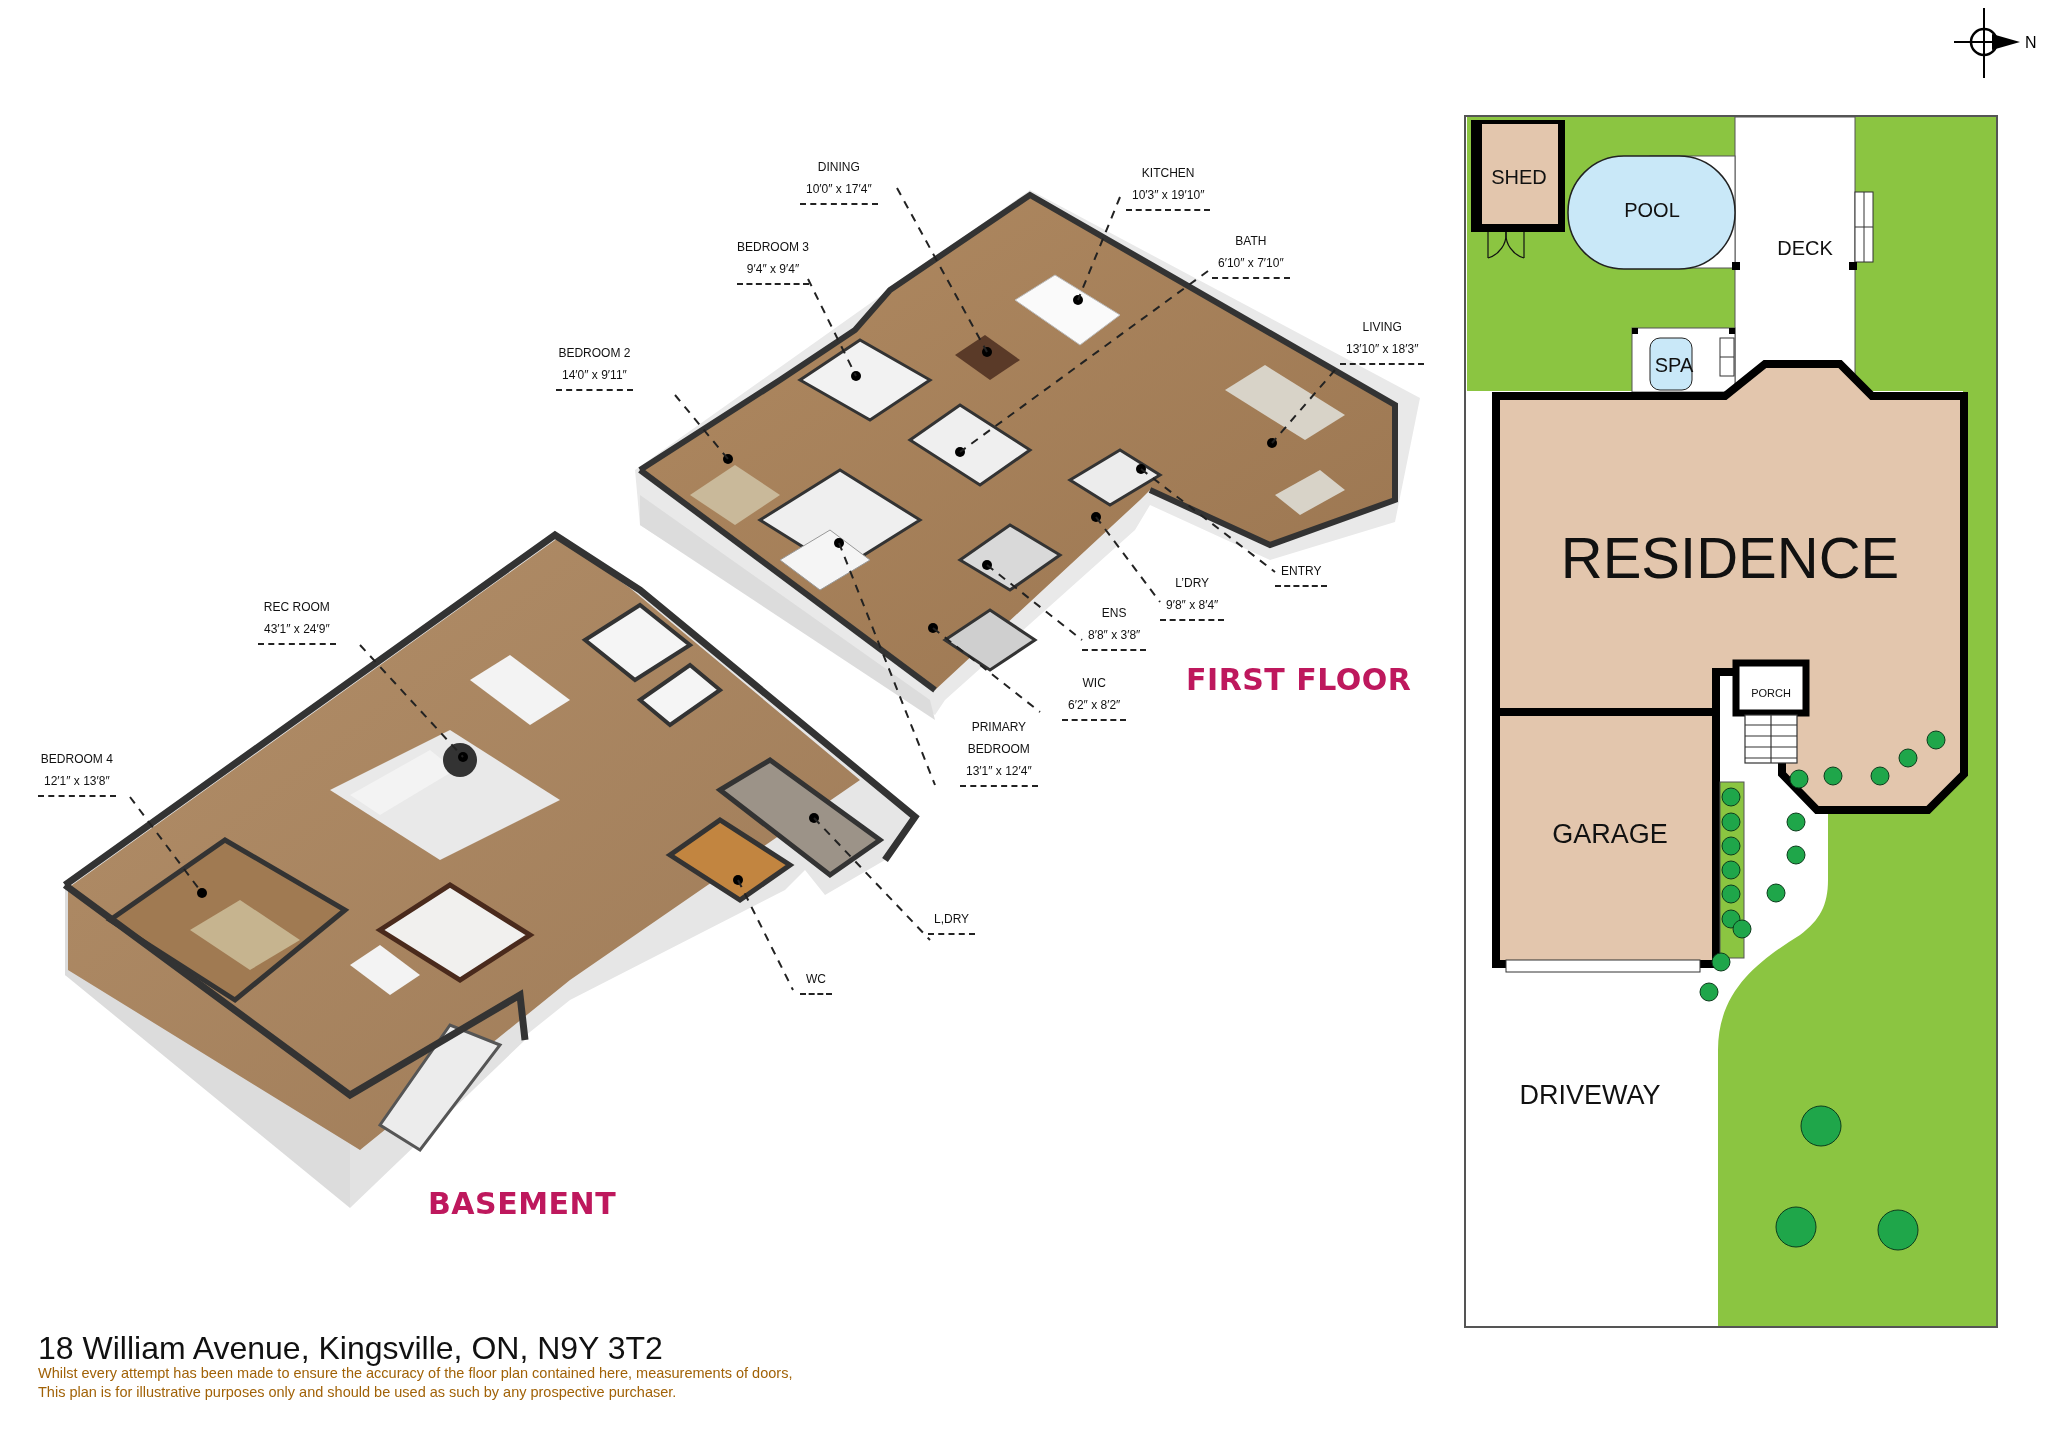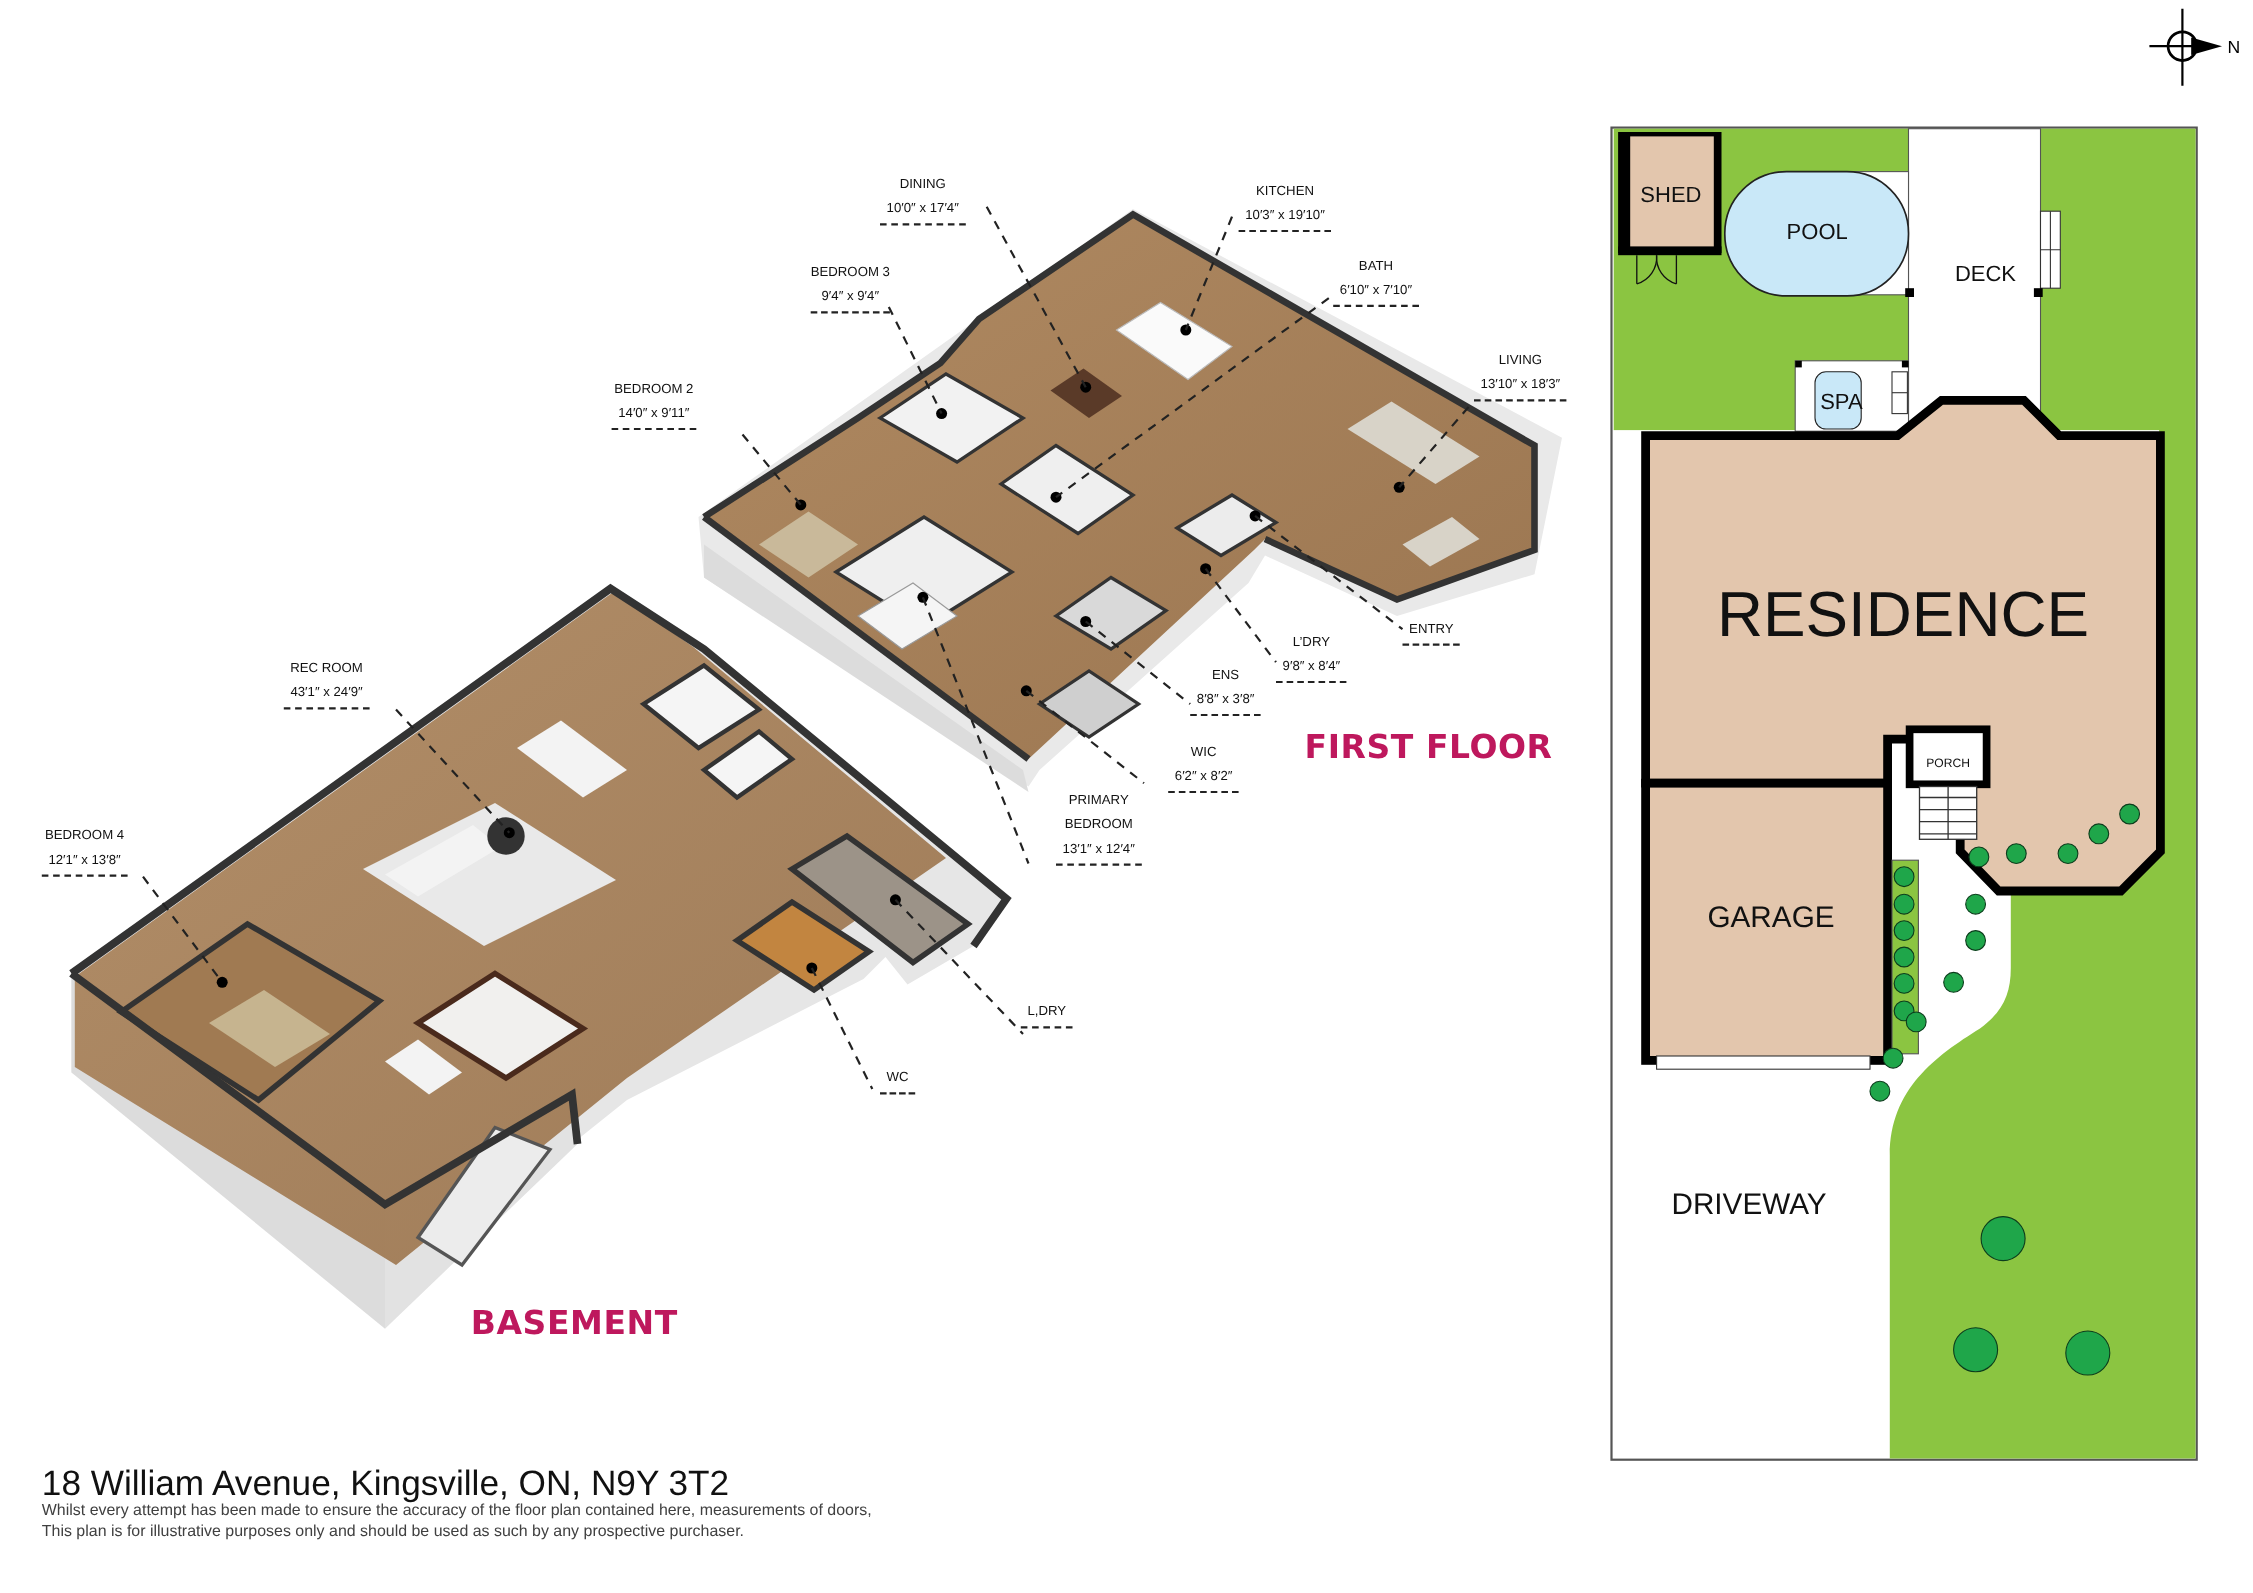--- a/index.html
+++ b/index.html
@@ -4,21 +4,21 @@
 <style>
   html,body{margin:0;padding:0;background:#fff;}
   body{width:2048px;height:1448px;position:relative;overflow:hidden;font-family:"Liberation Sans",sans-serif;color:#111;}
   .abs{position:absolute;}
   .lbl{position:absolute;text-align:center;font-family:"Liberation Sans",sans-serif;font-size:12px;line-height:22px;color:#111;white-space:nowrap;}
   .lbl .dim{display:block;border-bottom:2px dashed #222;padding:0 6px 3px;}
   .lbl .name{display:block;}
   .floor-title{position:absolute;font-family:"DejaVu Sans",sans-serif;font-weight:bold;font-size:30px;letter-spacing:0.5px;color:#be185d;}
   svg text{font-family:"Liberation Sans",sans-serif;}
   .footer-addr{position:absolute;left:38px;top:1330px;font-size:32px;color:#111;}
-  .footer-disc{position:absolute;left:38px;top:1364px;width:880px;font-size:14.5px;line-height:19px;color:#404040;}
+  .footer-disc{position:absolute;left:38px;top:1364px;width:880px;font-size:14.5px;line-height:19px;color:#a16207;}
   .footer-disc span{display:block;}
 </style>
 </head>
 <body>
 
 <svg class="abs" style="left:0;top:0;" width="2048" height="1448" viewBox="0 0 2048 1448">
   <defs>
     <linearGradient id="wood" x1="0" y1="0" x2="1" y2="1">
       <stop offset="0" stop-color="#b08a62"></stop>
       <stop offset="1" stop-color="#9a7550"></stop>

